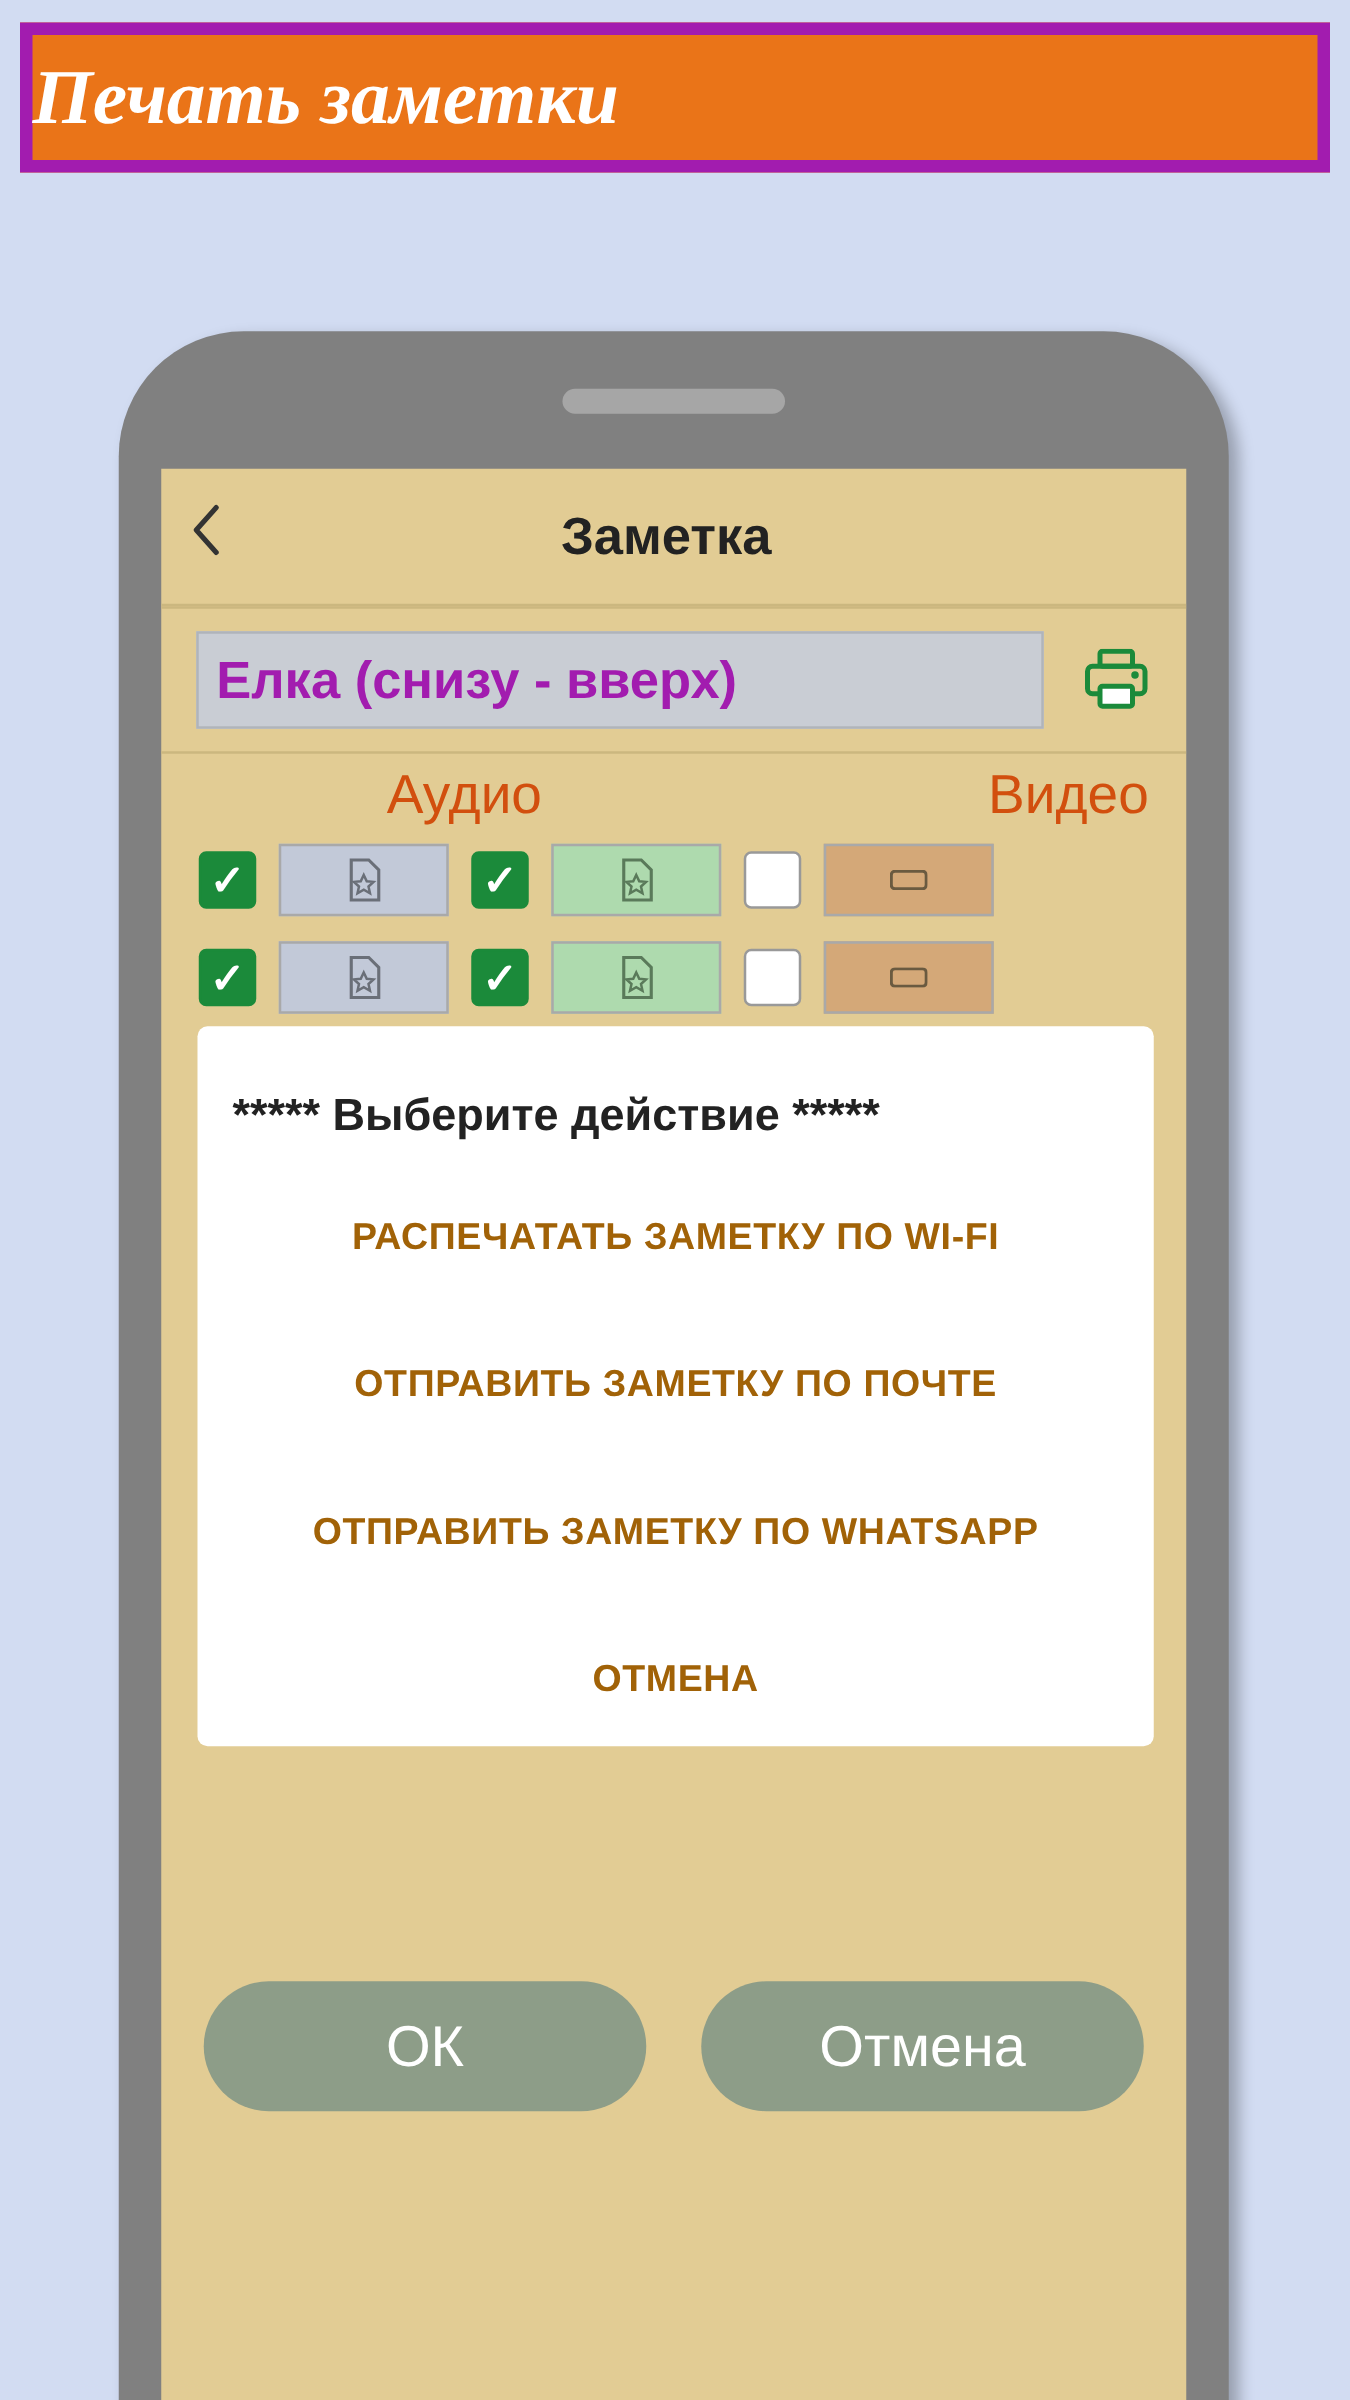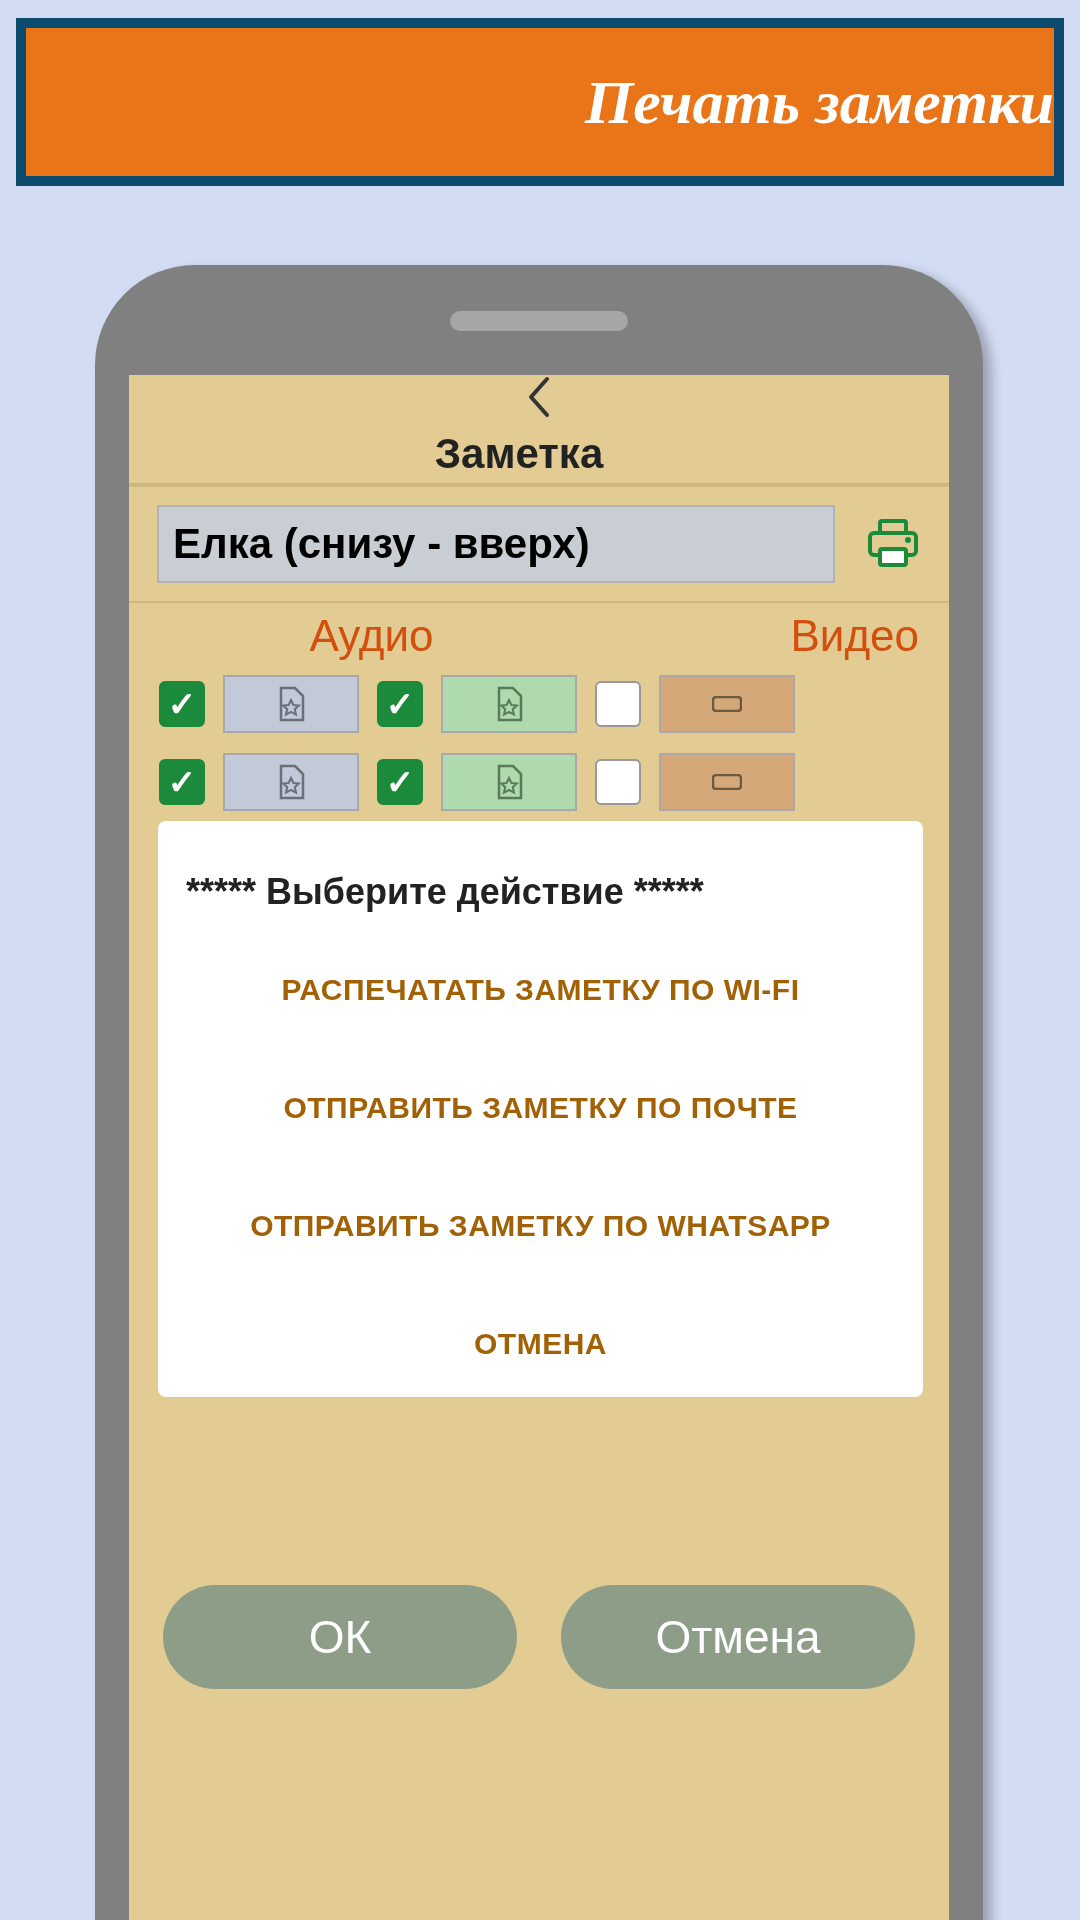--- a/index.html
+++ b/index.html
@@ -5,26 +5,26 @@
 * { box-sizing: border-box; margin: 0; padding: 0; }
 body {
   width: 1080px;
   height: 1920px;
   background: #d2dcf2;
   font-family: Arial, sans-serif;
   overflow: hidden;
 }
 .banner {
   margin: 18px 16px 0 16px;
-  border: 10px solid #0c4a6e;
+  border: 10px solid #a21caf;
   background: #ea7418;
-  height: 168px;
-  display: flex;
-  align-items: center;
-  justify-content: flex-end;
+  height: 120px;
+  display: flex;
+  align-items: center;
+  justify-content: flex-start;
 }
 .banner-text {
   color: #fff;
   font-style: italic;
   font-weight: bold;
   font-size: 62px;
   font-family: Georgia, 'Times New Roman', serif;
 }
 .phone {
   position: absolute;
@@ -54,21 +54,20 @@
   bottom: 0;
   background: #e2cc94;
   overflow: hidden;
 }
 .topbar {
   height: 110px;
   display: flex;
   align-items: center;
   padding: 0 22px;
   border-bottom: 2px solid #cbb77f;
-  flex-direction: column;
 }
 .back-icon {
   font-size: 46px;
   color: #222;
   font-weight: 400;
 }
 .topbar-title {
   flex: 1;
   text-align: center;
   font-size: 42px;
@@ -86,21 +85,21 @@
 .title-input {
   flex: 1;
   background: #c9cdd4;
   border: 2px solid #b0b4ba;
   height: 78px;
   display: flex;
   align-items: center;
   padding: 0 14px;
   font-size: 42px;
   font-weight: bold;
-  color: #000000;
+  color: #a21caf;
 }
 .printer-btn {
   width: 68px;
   height: 68px;
   margin-left: 24px;
   display: flex;
   align-items: center;
   justify-content: center;
 }
 .tabs-row {

